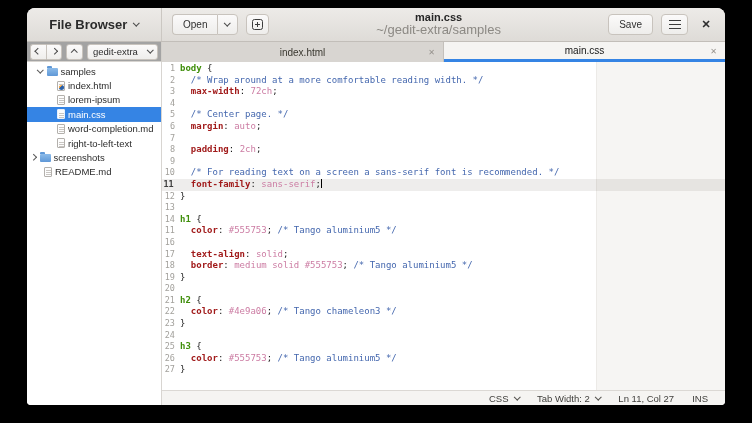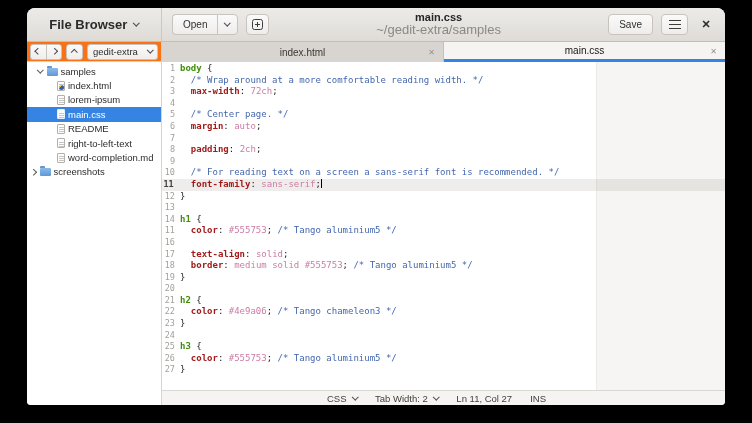--- a/index.html
+++ b/index.html
@@ -26,21 +26,21 @@
   .icon-newtab::after{content:"";position:absolute;left:3.65px;top:2.1px;width:1.3px;height:4.6px;background:#3c3c3c;}
   .title-block{flex:1;text-align:center;line-height:1.15;overflow:hidden;}
   .title-main{font-size:11px;font-weight:bold;color:#262626;}
   .title-sub{font-size:13px;color:#8c8984;}
   .icon-hamburger{width:12px;height:1.6px;background:#3c3c3c;box-shadow:0 4px 0 #3c3c3c,0 8px 0 #3c3c3c;margin-top:-8px;}
   .hb-hamburger{width:27px;margin-left:8px;padding:0;}
   .hb-close{width:24px;height:24px;display:flex;align-items:center;justify-content:center;margin-left:6px;border-radius:50%;color:#2e2e2e;}
   .hb-close::before{content:"✕";font-size:11px;font-weight:bold;}
   
   .subrow{flex:0 0 20px;display:flex;align-items:stretch;}
-  .fb-toolbar{flex:0 0 135px;background:#f97316;border-right:1px solid #d2cfca;border-bottom:1px solid #d7d4d0;display:flex;align-items:center;padding:0 3px;gap:4px;}
+  .fb-toolbar{flex:0 0 135px;background:#a3a3a3;border-right:1px solid #d2cfca;border-bottom:1px solid #d7d4d0;display:flex;align-items:center;padding:0 3px;gap:4px;}
   .mini-btn{height:16px;display:flex;align-items:center;justify-content:center;background:linear-gradient(#fbfafa,#efeeec);border:1px solid #c8c3bd;border-radius:3px;}
   .nav-group{display:flex;}
   .nav-group .mini-btn{width:16px;border-radius:0;}
   .nav-group .mini-btn:first-child{border-radius:3px 0 0 3px;border-right:none;}
   .nav-group .mini-btn:last-child{border-radius:0 3px 3px 0;}
   .up-btn{width:17px;}
   .loc-btn{flex:1;gap:6px;font-size:9.5px;color:#2d2d2d;padding:0 5px;justify-content:space-between;}
   .tabbar{flex:1;display:flex;background:#d3d0cc;}
   .tab{flex:1;position:relative;display:flex;align-items:center;justify-content:center;font-size:10px;color:#39372f;background:#d8d5d1;border-right:1px solid #c4c0bb;}
   .tab.active{background:#f5f4f2;border-right:none;border-bottom:3px solid #3584e4;color:#161616;}
@@ -69,21 +69,21 @@
   .ln{flex:0 0 16px;text-align:right;padding-right:3px;font-size:8.5px;color:#a3a19c;}
   .crow.current .ln{color:#3d3d3d;font-weight:bold;text-align:center;}
   .lt{white-space:pre;margin-left:2px;color:#1a1a1a;}
   .tk-p{color:#1a1a1a;}
   .tk-sel{color:#3f8e0a;font-weight:bold;}
   .tk-prop{color:#a11b1b;font-weight:bold;text-align:right;}
   .tk-val{color:#cc7ca3;}
   .tk-com{color:#4467ae;}
   .caret{display:inline-block;width:1px;height:9.5px;background:#000;vertical-align:-1.5px;}
   
-  .statusbar{flex:0 0 15px;background:#f5f4f2;border-top:1px solid #dbd8d4;display:flex;align-items:center;justify-content:center;font-size:9.5px;color:#3f3e3b;padding-right:14px;}
+  .statusbar{flex:0 0 15px;background:#f5f4f2;border-top:1px solid #dbd8d4;display:flex;align-items:center;justify-content:flex-end;font-size:9.5px;color:#3f3e3b;padding-right:8px;}
   .sb-item{display:flex;align-items:center;gap:6px;padding:0 9px;}
   .sb-item .chev{border-color:#55534f;}
 </style>
 </head>
 <body>
 
 <div class="window">
 
   <div class="headerbar">
     <div class="hb-left">
@@ -162,35 +162,35 @@
         <div class="trow" style="padding-left: 30px;">
           <span class="icon-file"></span>
           <span class="trow-label">lorem-ipsum</span>
         </div>
         <div class="trow selected" style="padding-left: 30px;">
           <span class="icon-file"></span>
           <span class="trow-label">main.css</span>
         </div>
         <div class="trow" style="padding-left: 30px;">
           <span class="icon-file"></span>
-          <span class="trow-label">README</span>
+          <span class="trow-label">word-completion.md</span>
         </div>
         <div class="trow" style="padding-left: 30px;">
           <span class="icon-file"></span>
           <span class="trow-label">right-to-left-text</span>
-        </div>
-        <div class="trow" style="padding-left: 30px;">
-          <span class="icon-file"></span>
-          <span class="trow-label">word-completion.md</span>
         </div>
         <div class="trow" style="padding-left: 4px;">
           <span class="chev right"></span>
           <span class="icon-folder"></span>
           <span class="trow-label">screenshots</span>
         </div>
+        <div class="trow" style="padding-left: 17px;">
+          <span class="icon-file"></span>
+          <span class="trow-label">README.md</span>
+        </div>
       </div>
     <div class="editor-col">
       <div class="editor">
         <div class="margin-overlay"></div>
         <div class="code">
             <div class="crow">
               <span class="ln">1</span>
               <span class="lt"><span class="tk-sel">body</span><span class="tk-p"> {</span></span>
             </div>
             <div class="crow">

